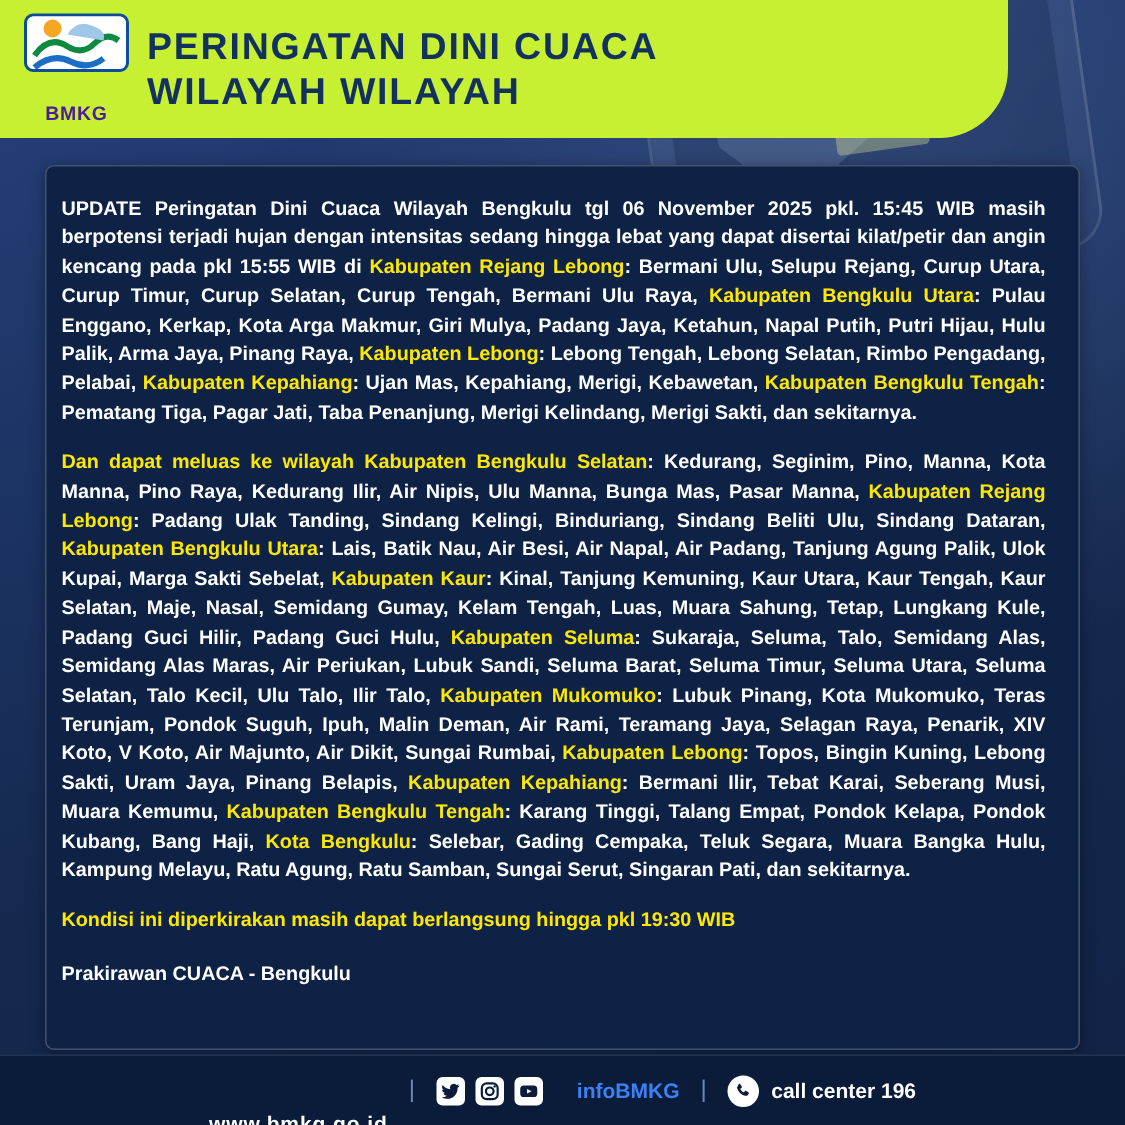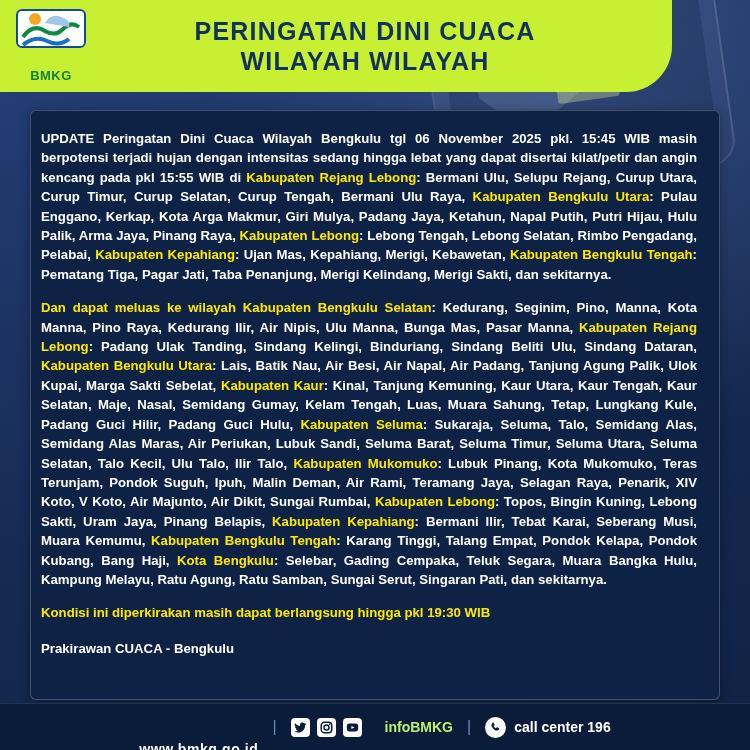--- a/index.html
+++ b/index.html
@@ -54,24 +54,24 @@
     display:flex;flex-direction:column;align-items:center;justify-content:center;
   }
   .logo-badge{
     width:66px;height:50px;background:#ffffff;border-radius:6px;
     display:flex;align-items:center;justify-content:center;
     border:2px solid #0d4d9b;
     overflow:hidden;position:relative;
   }
   .logo-badge svg{display:block;}
   .logo-text{
-    font-size:13px;font-weight:bold;color:#15803d;letter-spacing:.5px;margin-top:20px;
+    font-size:13px;font-weight:bold;color:#4c1d95;letter-spacing:.5px;margin-top:20px;
   }
   .header-titles{
-    flex:1;text-align:center;padding-right:40px;
+    flex:1;padding-right:40px;
   }
   .header-titles .t1,.header-titles .t2{
     display:block;color:#13315f;font-weight:bold;letter-spacing:1.2px;
     font-size:25px;line-height:30px;
   }
 
   
   .card{
     position:absolute;left:30px;top:110px;width:690px;height:590px;
     background:#0d2244;
@@ -97,21 +97,21 @@
     border-top:1px solid rgba(255,255,255,.10);
   }
   .footer-web{color:#ffffff;font-size:14px;font-weight:bold;letter-spacing:.6px;margin-top:44px;}
   .sep{color:#6d87b5;font-size:16px;}
   .soc{display:flex;align-items:center;gap:7px;}
   .soc .ic{
     width:19px;height:19px;border-radius:4px;background:#ffffff;
     display:flex;align-items:center;justify-content:center;
   }
   .soc .ic svg{display:block;}
-  .footer-handle{color:#bef264;font-size:14px;font-weight:bold;margin-left:16px;}
+  .footer-handle{color:#3b82f6;font-size:14px;font-weight:bold;margin-left:16px;}
   .cc{display:flex;align-items:center;gap:8px;}
   .cc .ic{
     width:21px;height:21px;border-radius:50%;background:#ffffff;
     display:flex;align-items:center;justify-content:center;
   }
   .footer-cc{color:#ffffff;font-size:14px;font-weight:bold;}
 </style>
 </head>
 <body>
 

